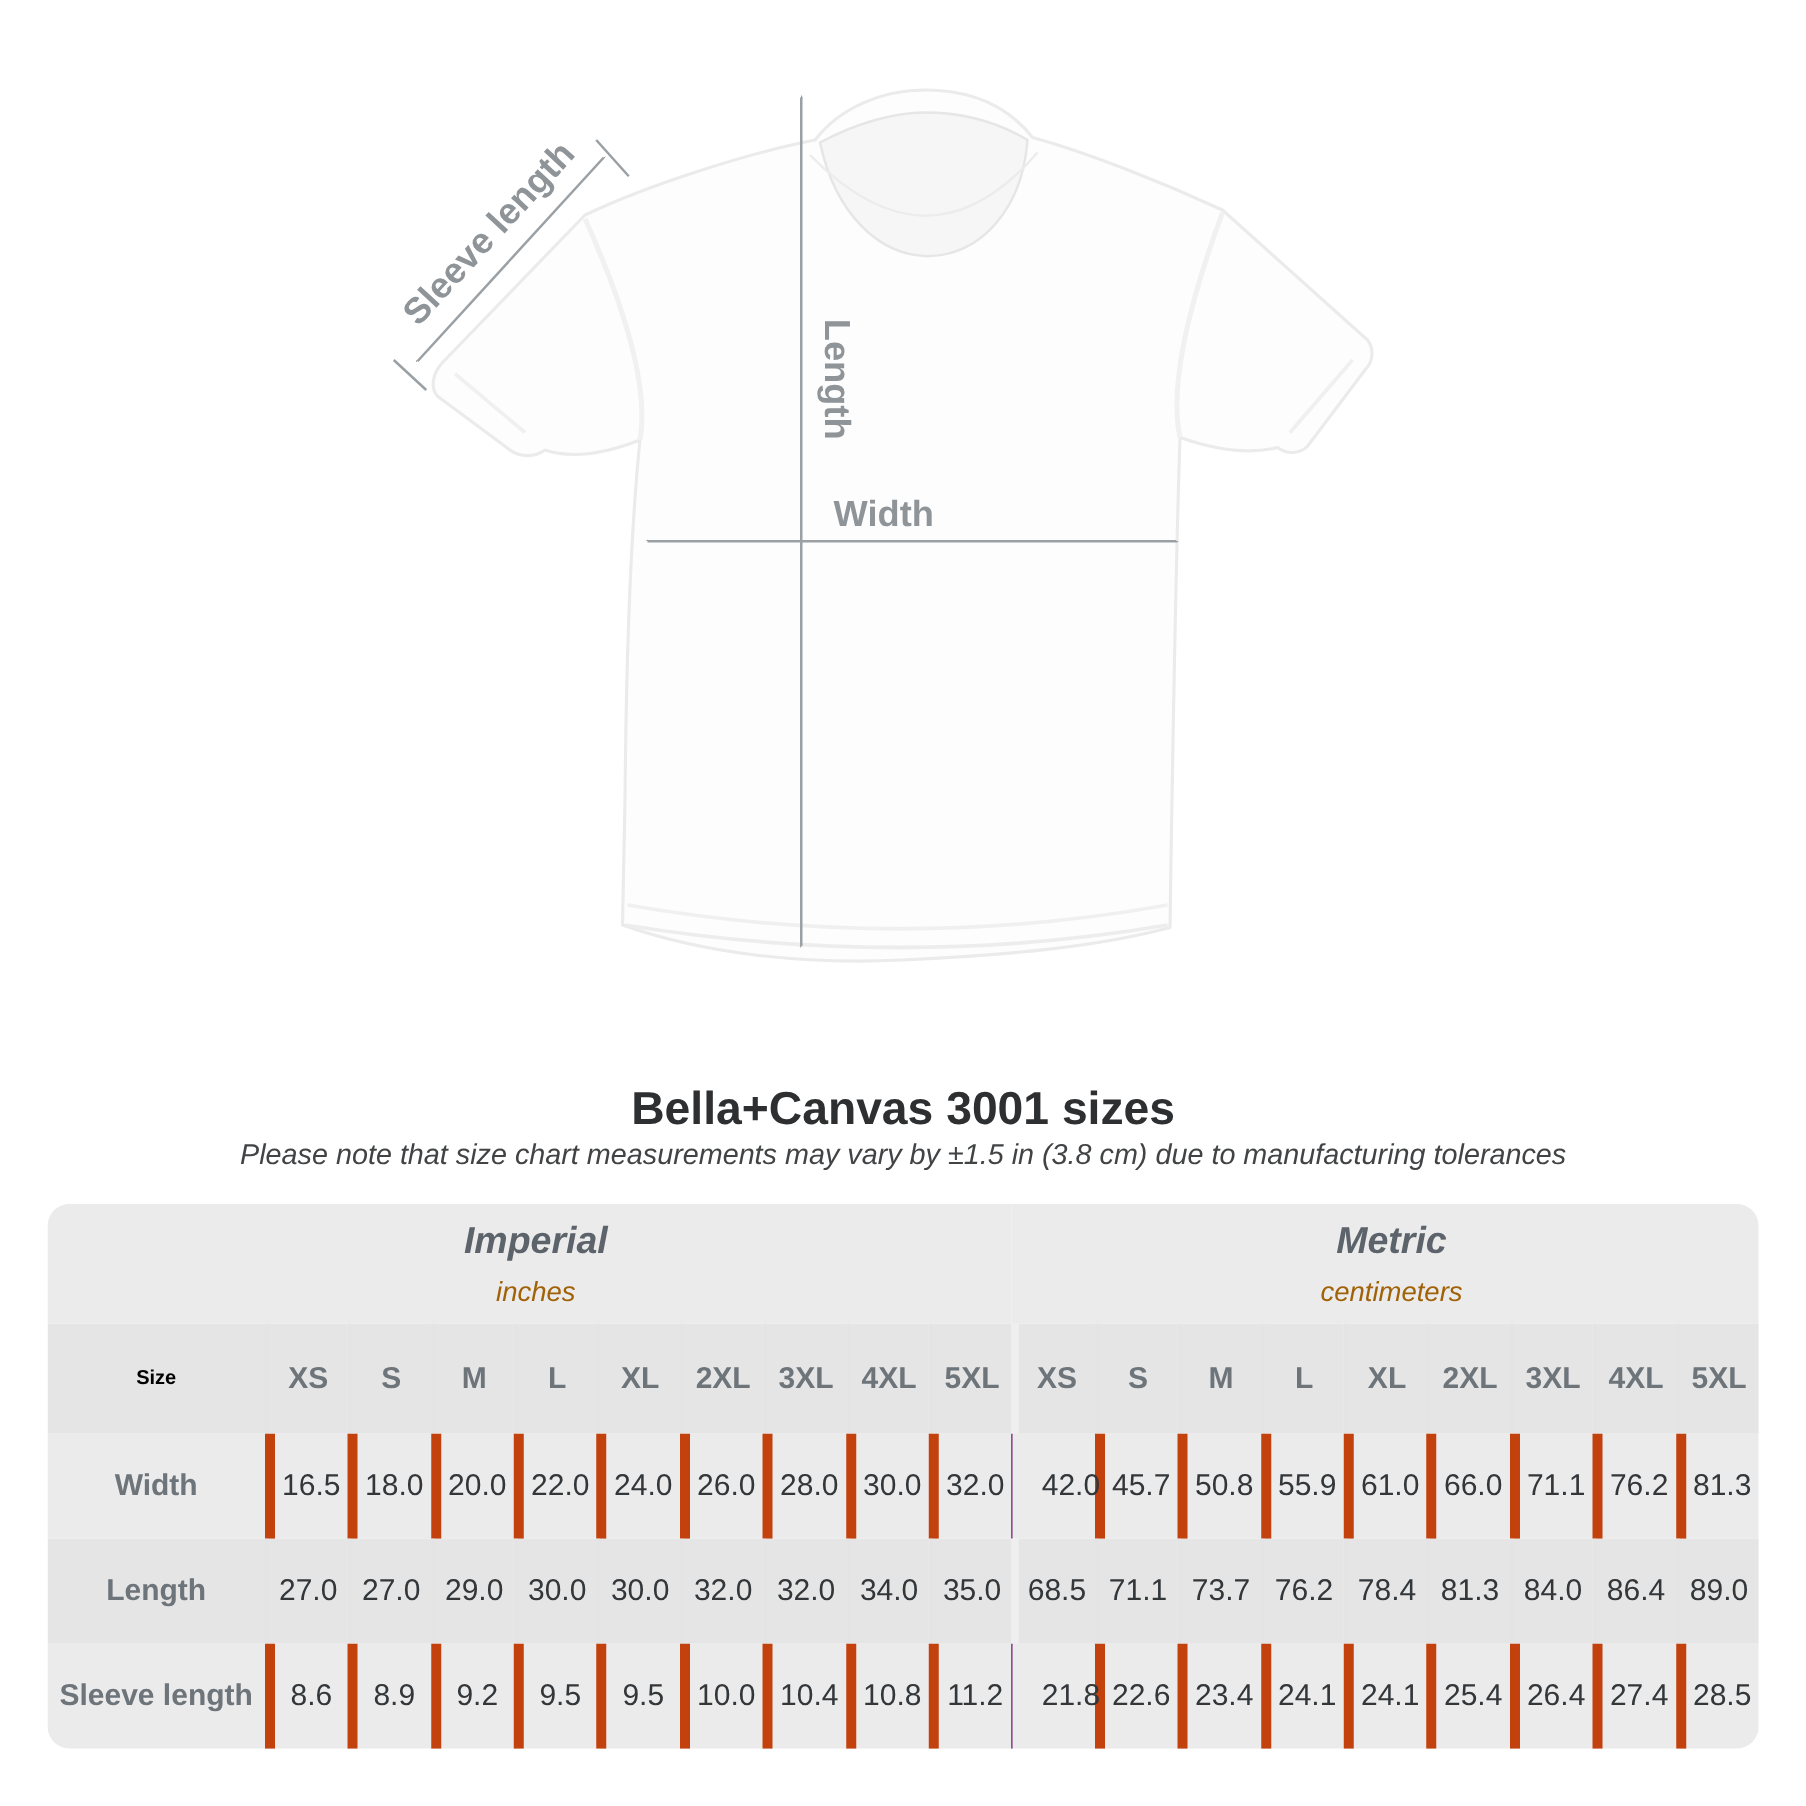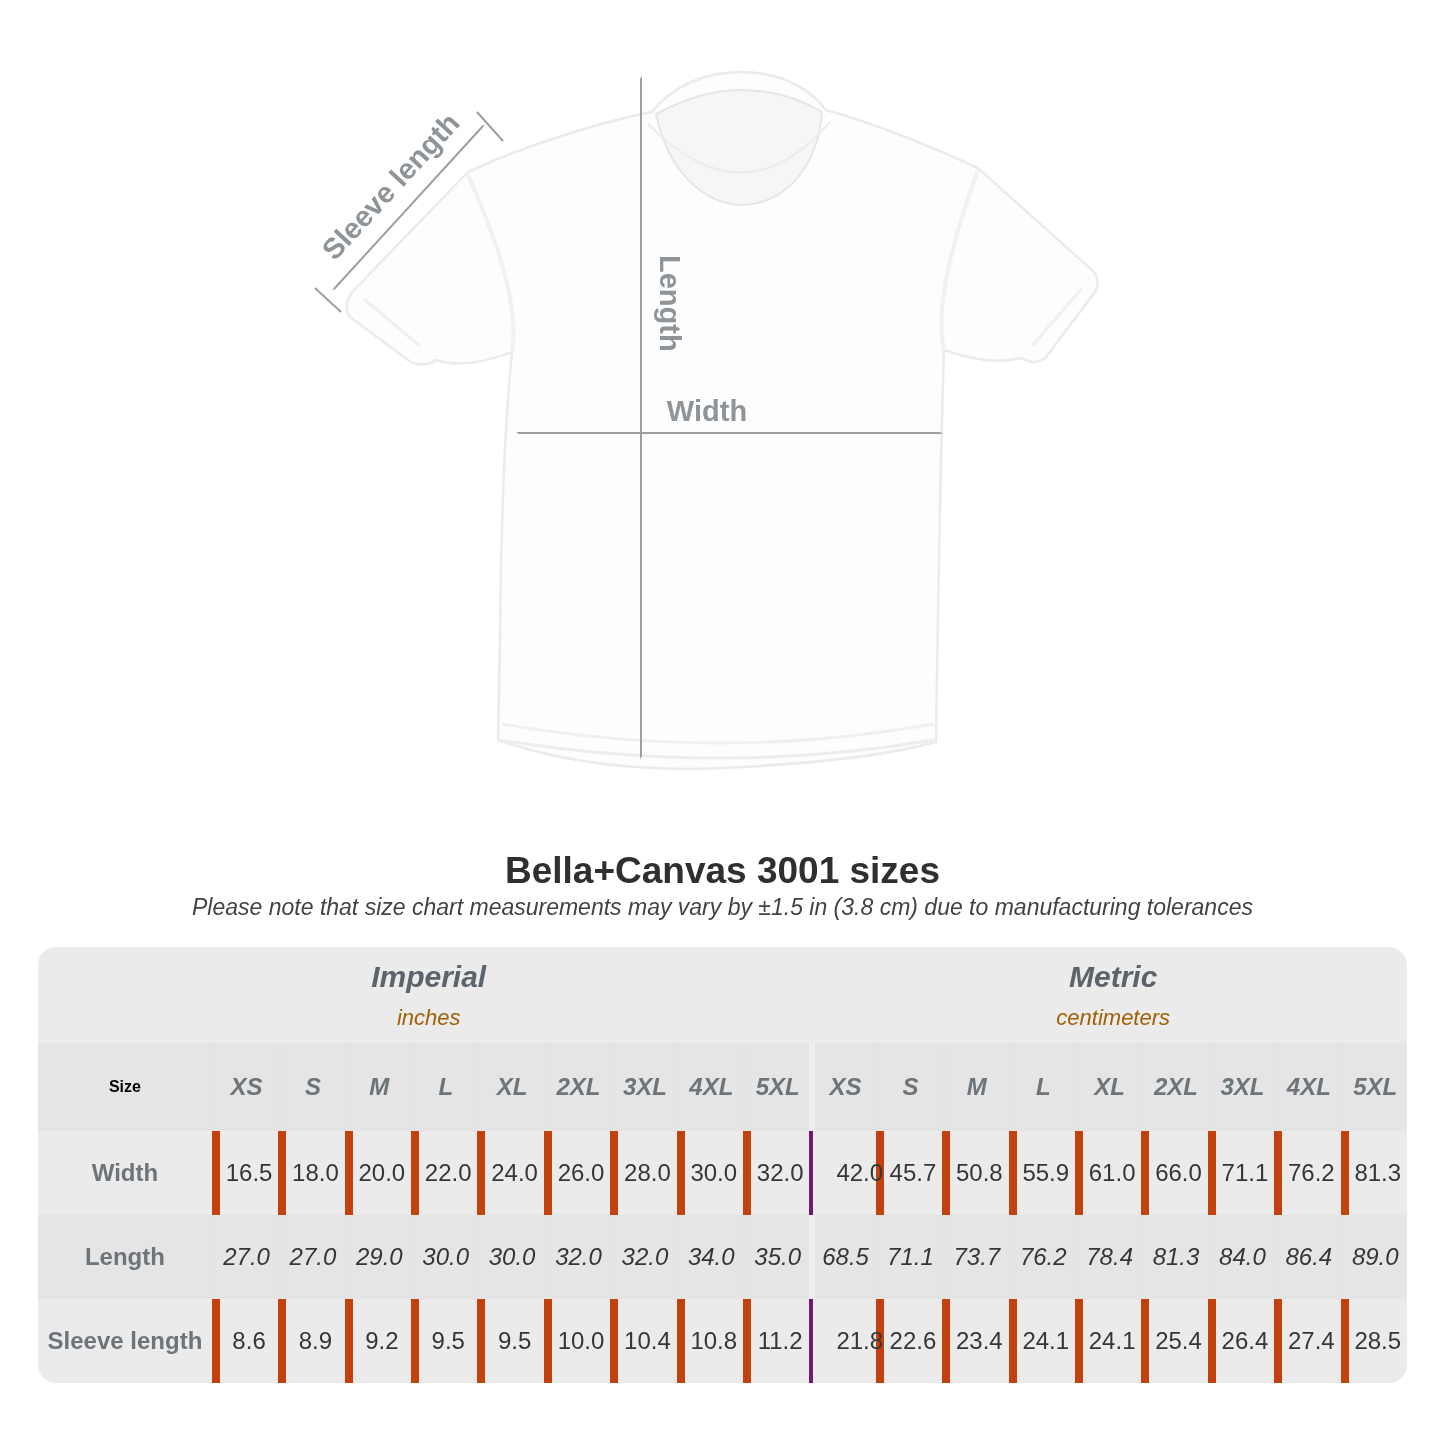--- a/index.html
+++ b/index.html
@@ -5,21 +5,21 @@
   html,body{margin:0;padding:0;background:#ffffff;}
   .stage{
     width:1445px;height:1445px;background:#ffffff;position:relative;overflow:hidden;
     font-family:"Liberation Sans","DejaVu Sans",sans-serif;
   }
   
   .diagram{width:1445px;height:830px;display:block;}
   .dim-label{font-weight:bold;font-size:29px;fill:#8f9499;}
   
   .title{
-    margin-top:20px;text-align:center;font-size:37px;font-weight:bold;color:#2d2f31;
+    margin-top:36px;text-align:center;font-size:37px;font-weight:bold;color:#2d2f31;
   }
   .note{
     margin-top:2px;text-align:center;font-size:23px;font-style:italic;color:#414345;
   }
   
   .table-wrap{
     margin:26px 38px 0 38px;border-radius:18px;overflow:hidden;background:#ffffff;
   }
   table.sizes{width:100%;border-collapse:separate;border-spacing:0;table-layout:fixed;}
   .band th{background:#ebebeb;height:96px;vertical-align:middle;padding:0;}
@@ -29,24 +29,24 @@
   tr.t-white td,tr.t-white th{background:#e5e5e5;}
   tr.t-gray  td,tr.t-gray  th{background:#ebebeb;}
   tr.body-row th.row-label{
     height:84px;font-size:24px;font-weight:bold;color:#6d747a;text-align:center;vertical-align:middle;padding:0;
   }
   tr.head-row th.row-label{height:86px;}
   td.cell{
     text-align:center;vertical-align:middle;font-size:24px;color:#33373a;padding:0;
   }
   td.size-head{font-weight:bold;color:#6d747a;}
-  tr.t-white td.cell{border-left:3px solid #e4e4e4;font-style:italic;}
+  tr.t-white td.cell{border-left:3px solid #e4e4e4;}
   tr.t-gray  td.cell{border-left:8px solid #c2410c;}
   tr.t-white td.section-start{border-left:6px solid #efefef;}
-  tr.t-gray  td.section-start{border-left:4px solid #701a75;padding-left:23px;}
+  tr.t-gray  td.section-start{border-left:1px solid #701a75;padding-left:23px;}
 </style>
 </head>
 <body>
 
 <div class="stage">
 
   <svg class="diagram" viewBox="0 0 1445 830">
     <defs>
       <marker id="arrowV" markerUnits="userSpaceOnUse" markerWidth="30" markerHeight="30" refX="0" refY="0" orient="auto-start-reverse">
         <path d="M -12 -7 L 0 0 L -12 7" fill="none" stroke="#9aa0a4" stroke-width="2" stroke-linecap="round"></path>

